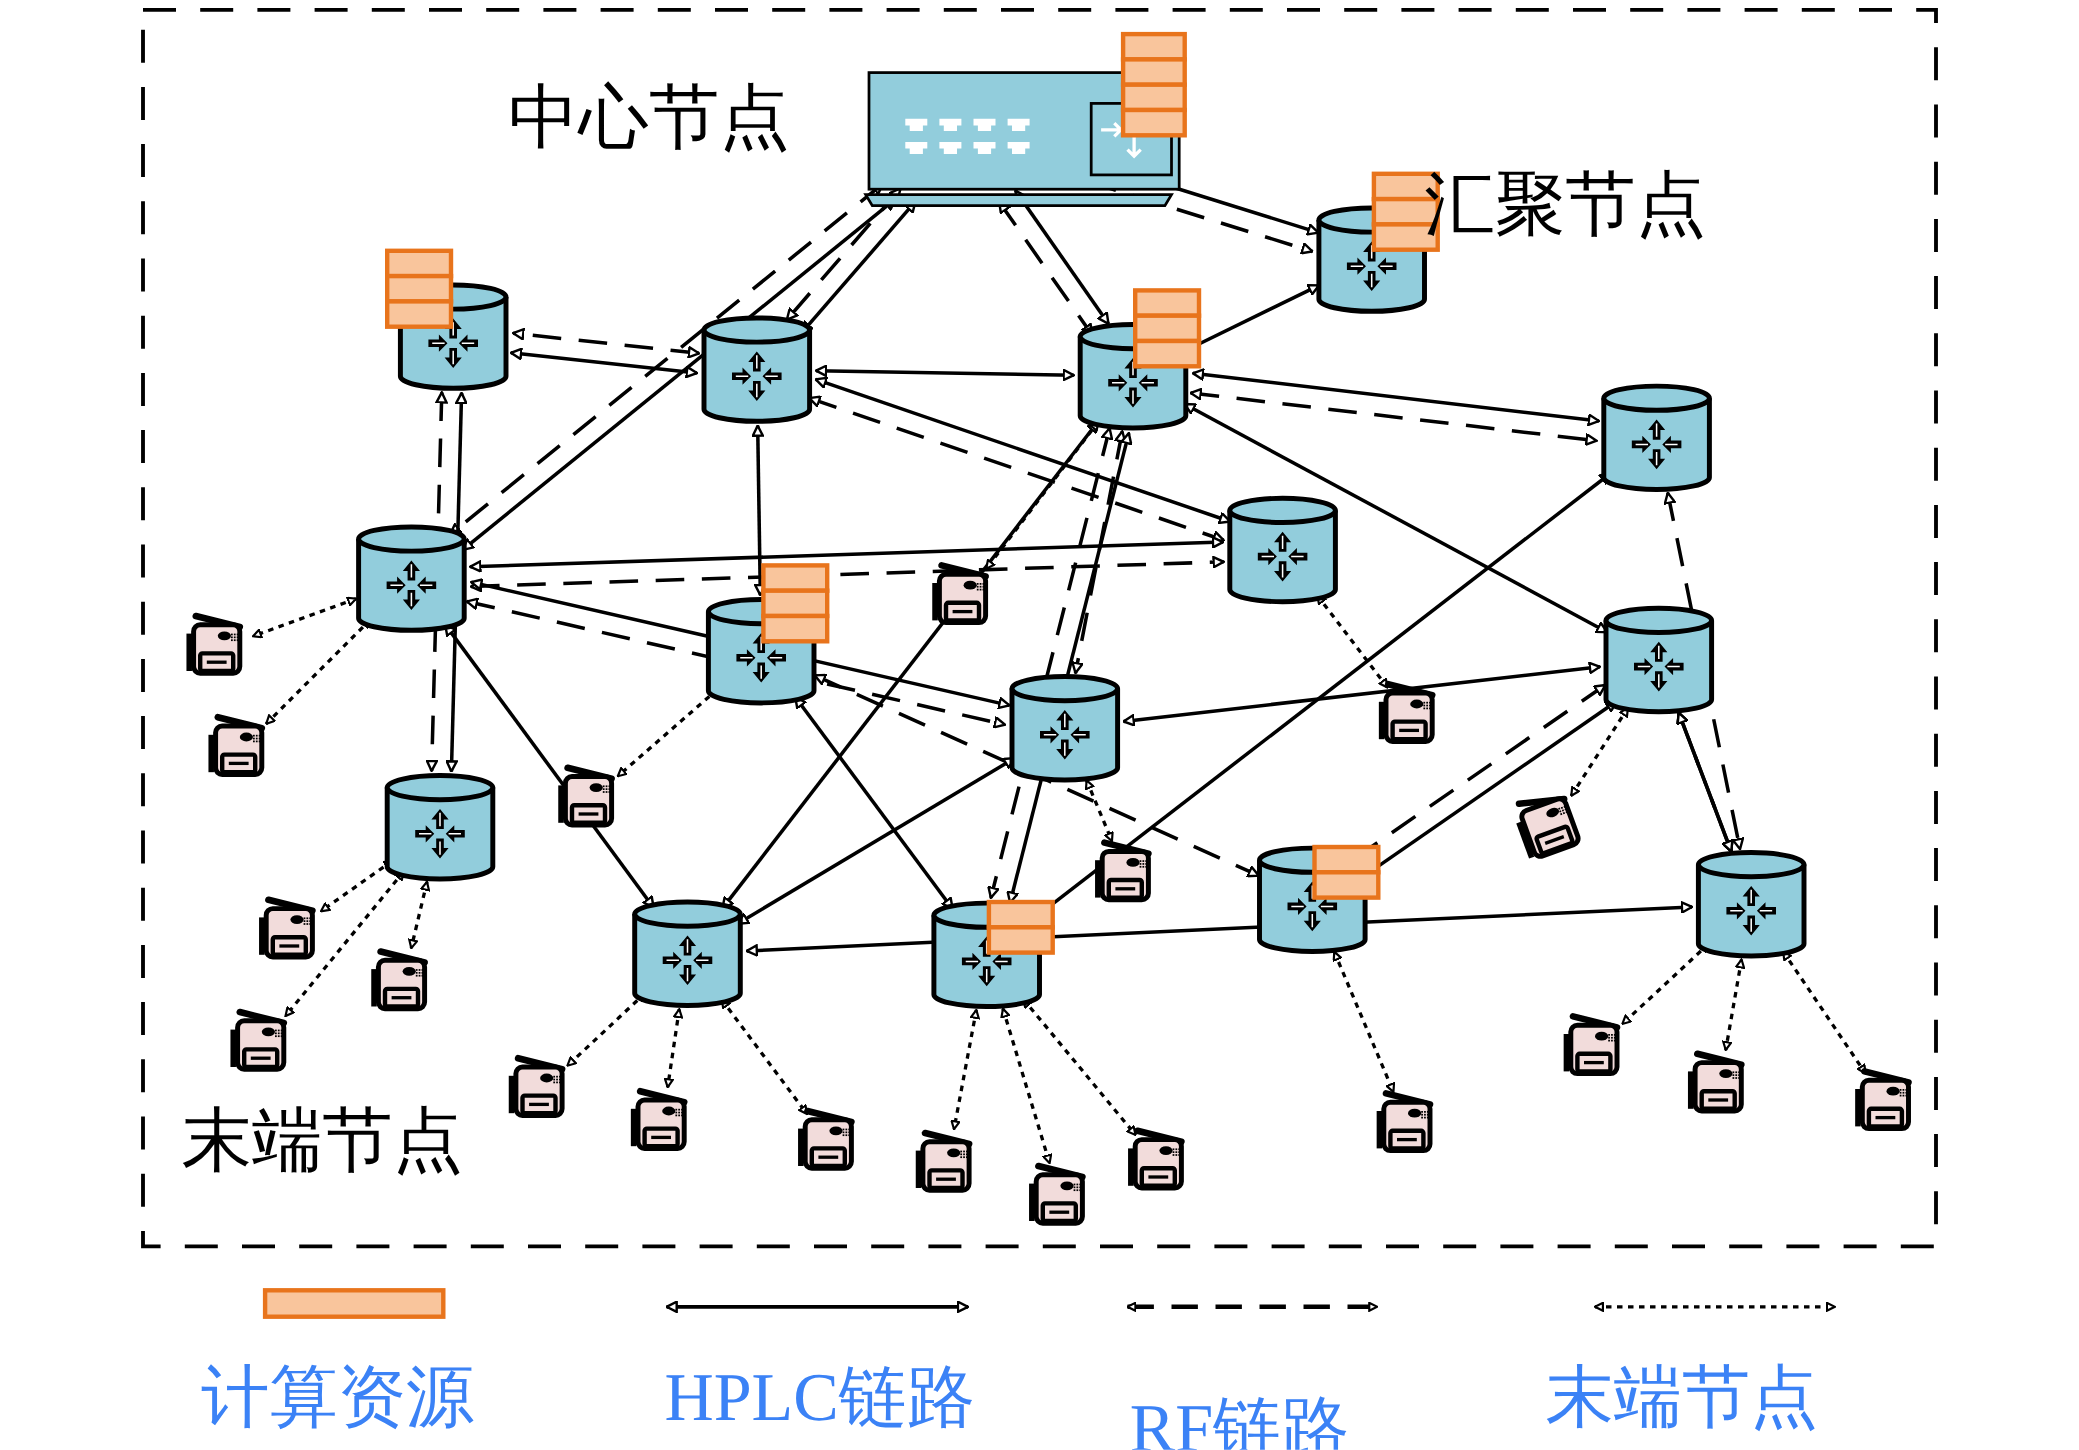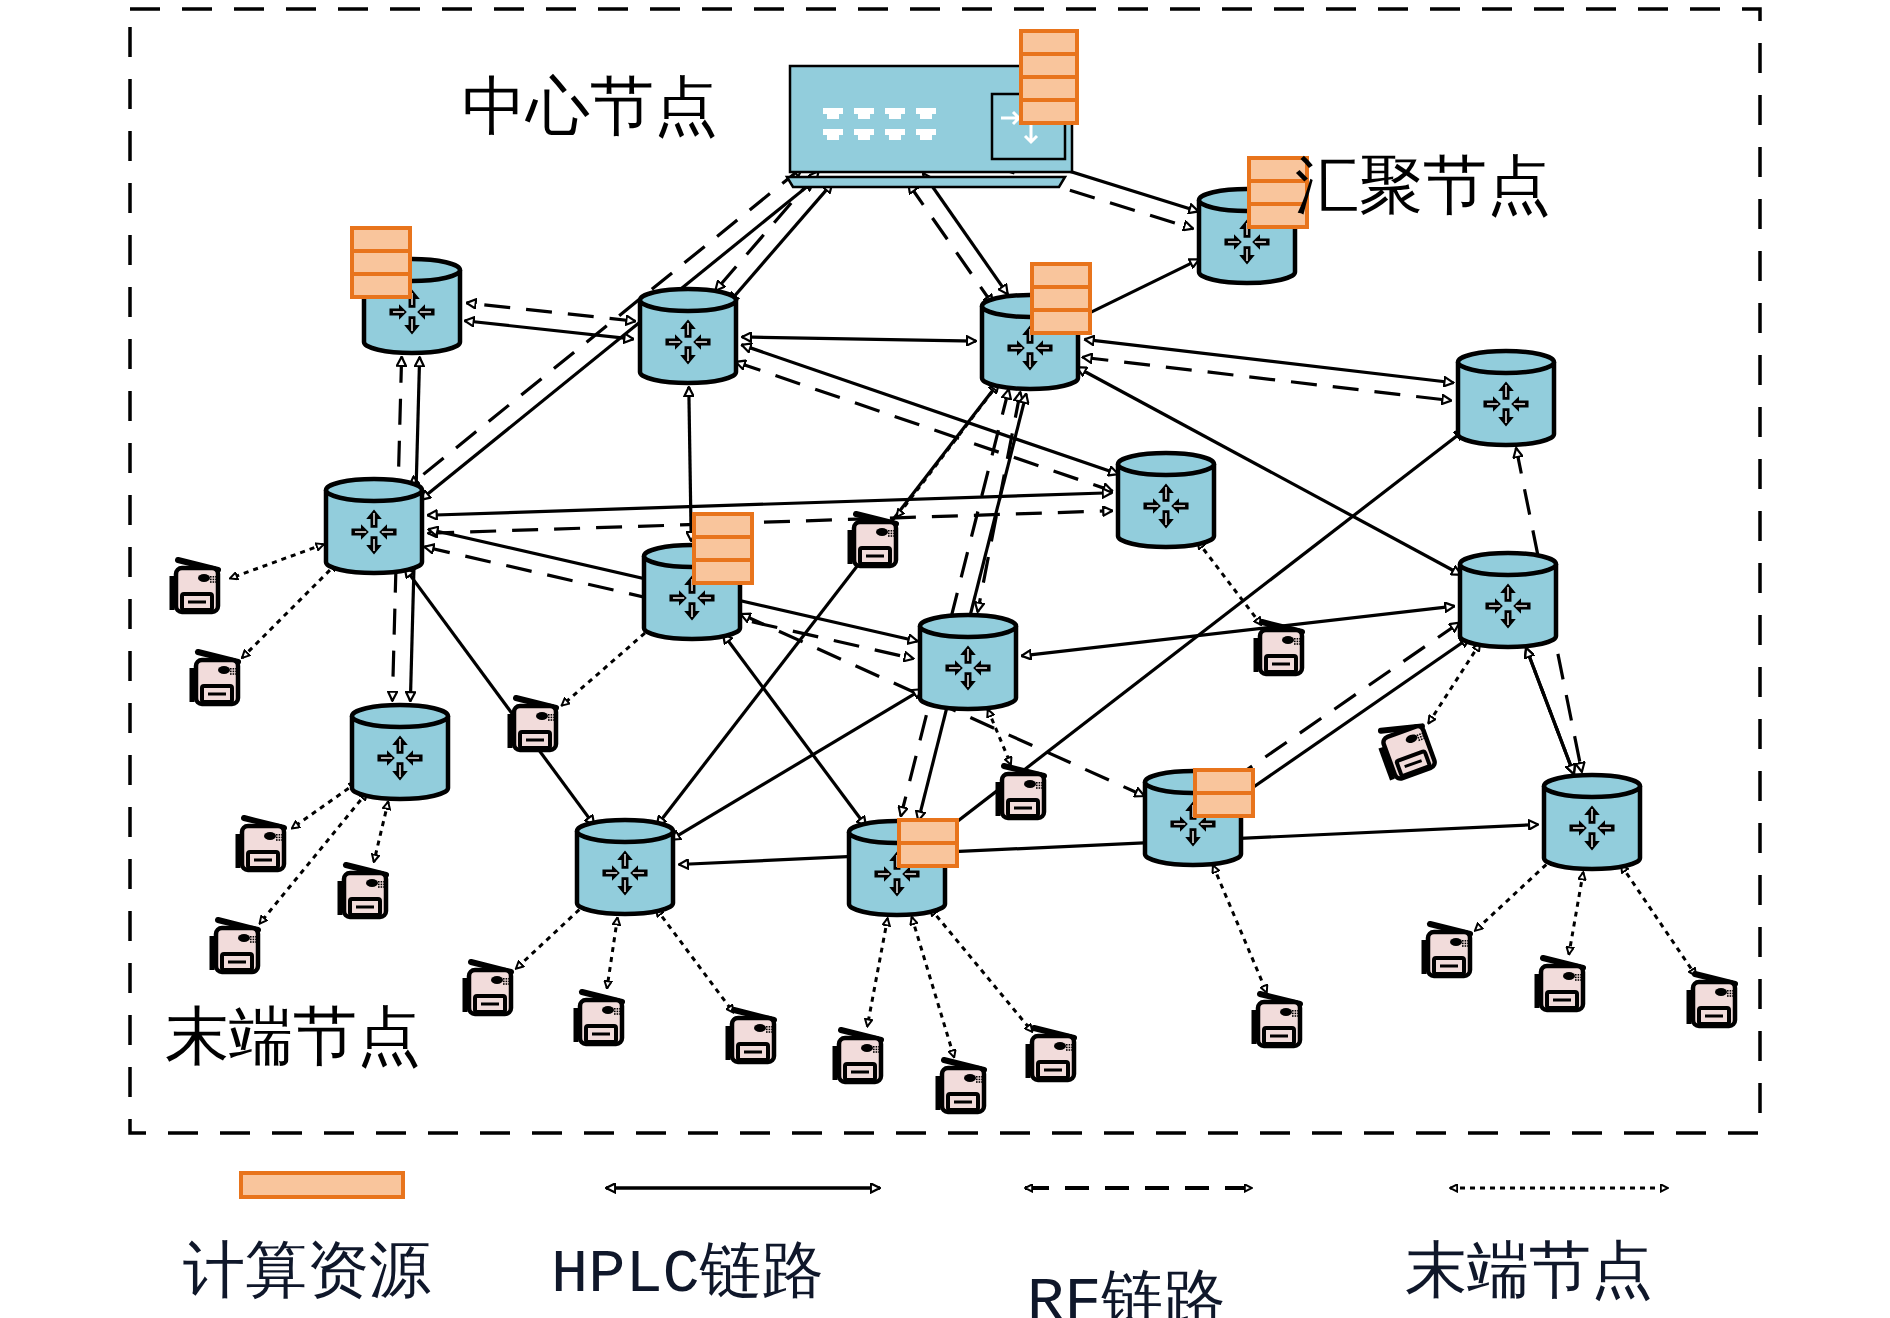--- a/index.html
+++ b/index.html
@@ -1,21 +1,21 @@
 <!DOCTYPE html>
 <html><head>
 <meta charset="utf-8">
 <style>
   html, body { margin:0; padding:0; background:#ffffff; }
   body { width:1890px; height:1318px; position:relative; overflow:hidden;
          font-family: "DejaVu Serif", "Liberation Serif", serif; }
   #diagram { position:absolute; left:0; top:0; width:1890px; height:1318px; }
   .lbl { font-family: "DejaVu Serif", "Liberation Serif", serif; fill:#000; }
-  .legend-text { position:absolute; font-size:62px; color:#0f172a; white-space:nowrap;
-                 font-family: Liberation Mono, monospace; }
+  .legend-text { position:absolute; font-size:62px; color:#3b82f6; white-space:nowrap;
+                 font-family: Liberation Serif, serif; }
 </style>
 </head>
 <body>
 
 <svg id="diagram" xmlns="http://www.w3.org/2000/svg" width="1890" height="1318" viewBox="0 0 1890 1318">
   <defs>
     <marker id="arrowOpen" viewBox="0 0 12 12" refX="11" refY="6" markerWidth="11" markerHeight="11" orient="auto-start-reverse" markerUnits="userSpaceOnUse">
       <path d="M1,1 L11,6 L1,11 Z" fill="#fff" stroke="#000" stroke-width="2.4" stroke-linejoin="miter"></path>
     </marker>
     <marker id="arrowSmall" viewBox="0 0 10 10" refX="9" refY="5" markerWidth="9" markerHeight="9" orient="auto-start-reverse" markerUnits="userSpaceOnUse">
@@ -578,15 +578,15 @@
 
   <g>
     <rect x="241" y="1173" width="162" height="24" fill="#f9c59c" stroke="#e8741c" stroke-width="4"></rect>
     <line x1="606" y1="1188" x2="880" y2="1188" stroke="#000" stroke-width="3.5" marker-start="url(#arrowOpen)" marker-end="url(#arrowOpen)"></line>
     <line x1="1025" y1="1188" x2="1252" y2="1188" stroke="#000" stroke-width="4" stroke-dasharray="24 16" marker-start="url(#arrowSmall)" marker-end="url(#arrowSmall)"></line>
     <line x1="1450" y1="1188" x2="1668" y2="1188" stroke="#000" stroke-width="3" stroke-dasharray="5 5" marker-start="url(#arrowSmall)" marker-end="url(#arrowSmall)"></line>
   </g>
 </svg>
 
 <div class="legend-text" style="left:183px; top:1228px;">计算资源</div>
-<div class="legend-text" style="left:551px; top:1228px;">HPLC链路</div>
+<div class="legend-text" style="left:604px; top:1228px;">HPLC链路</div>
 <div class="legend-text" style="left:1027px; top:1256px;">RF链路</div>
 <div class="legend-text" style="left:1405px; top:1228px;">末端节点</div>
 
 </body></html>

